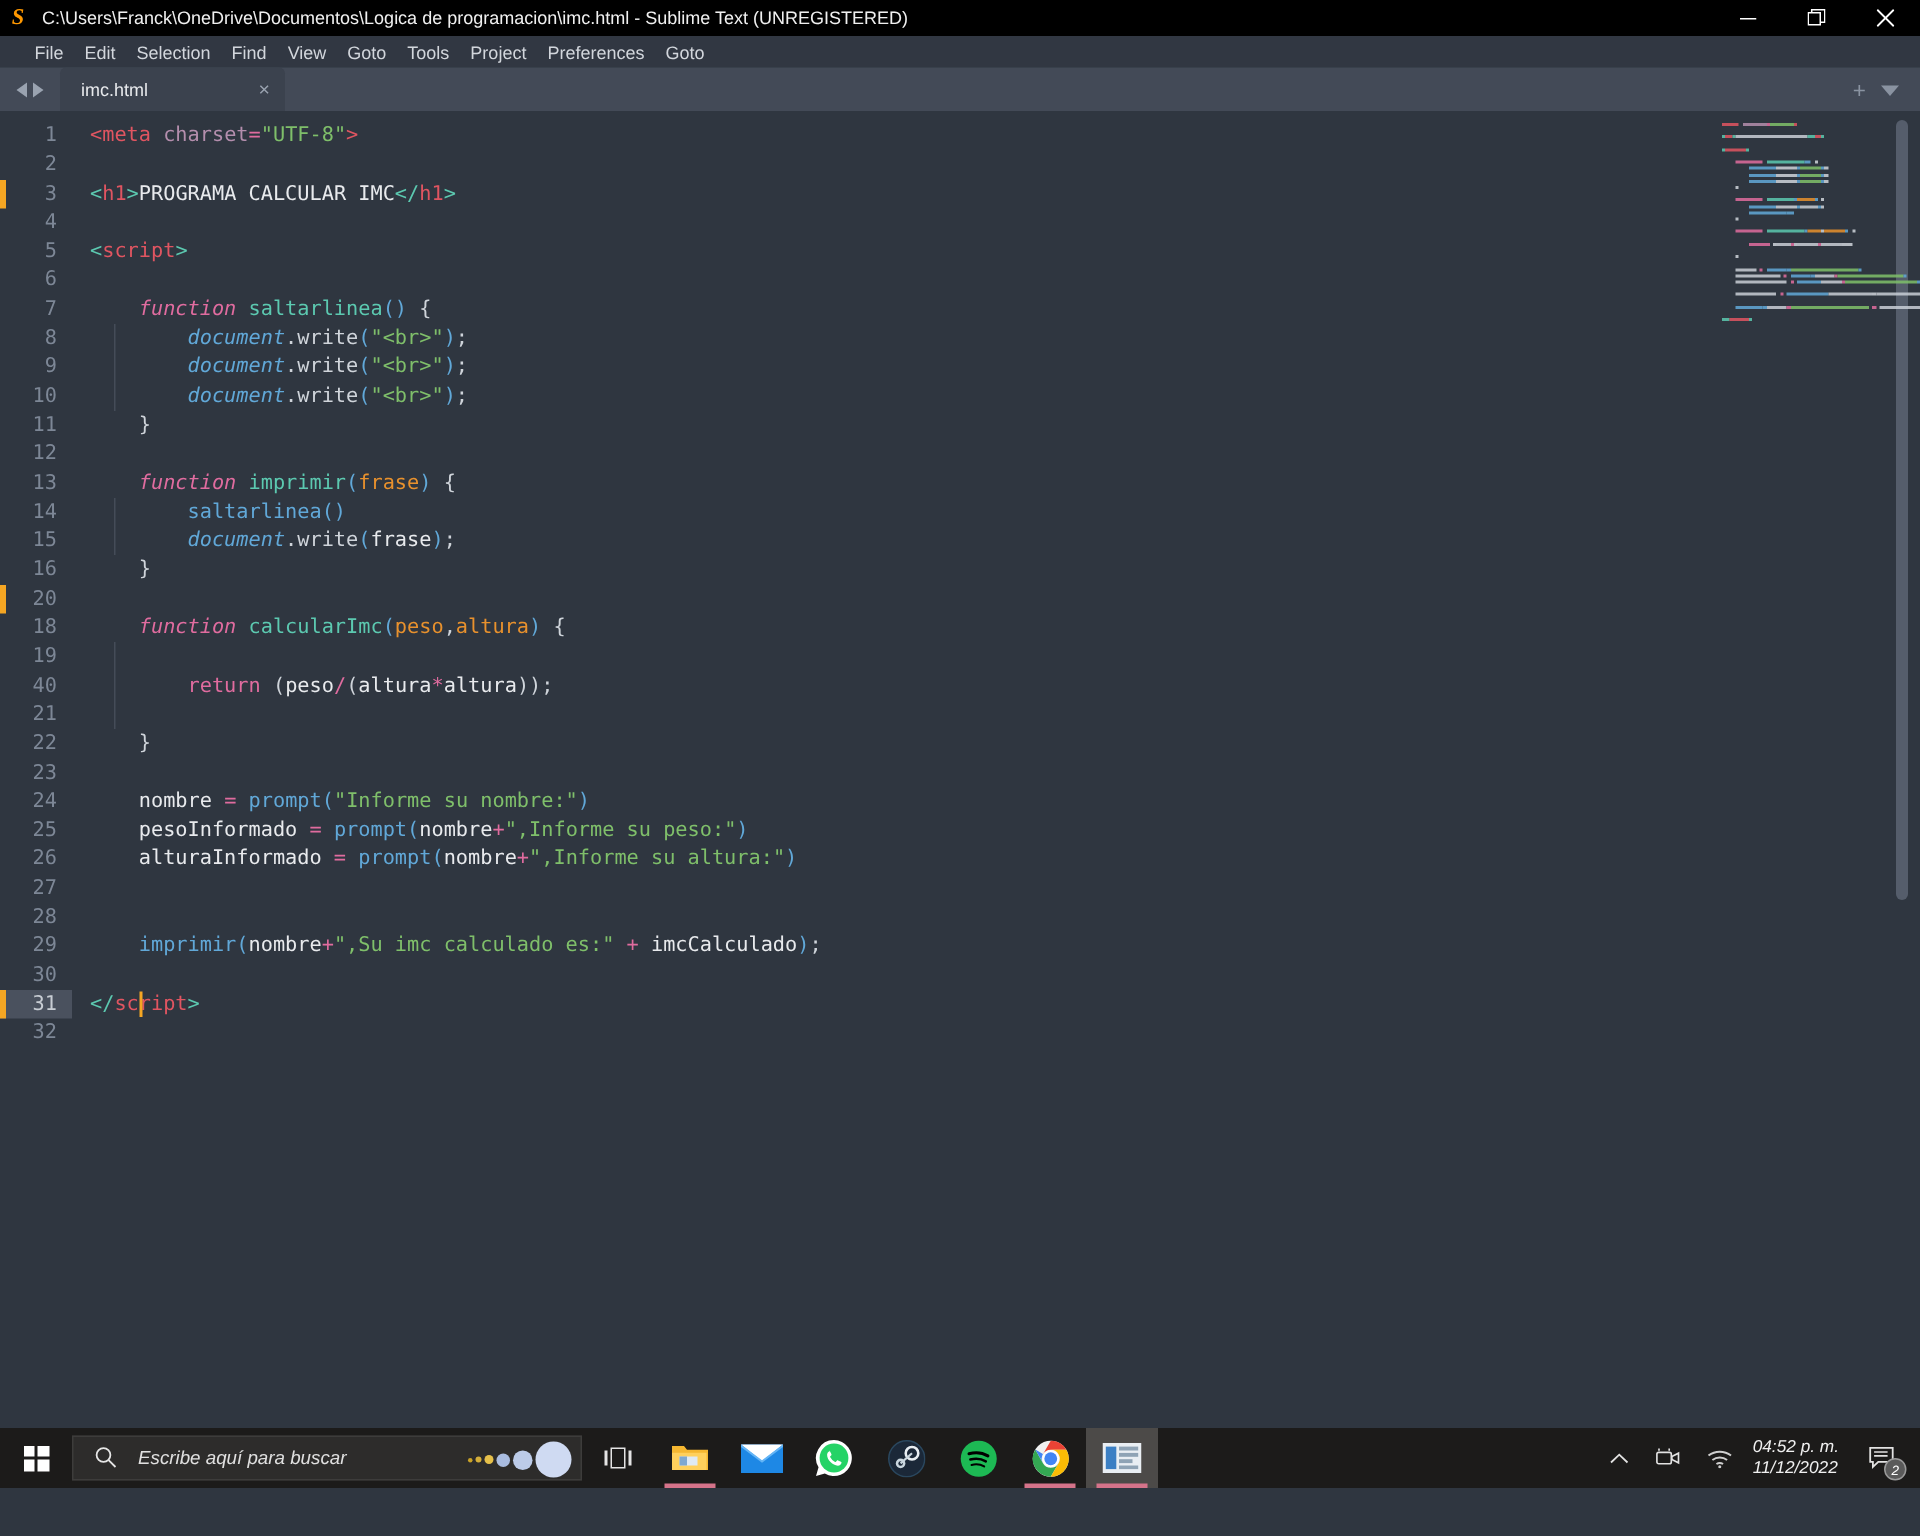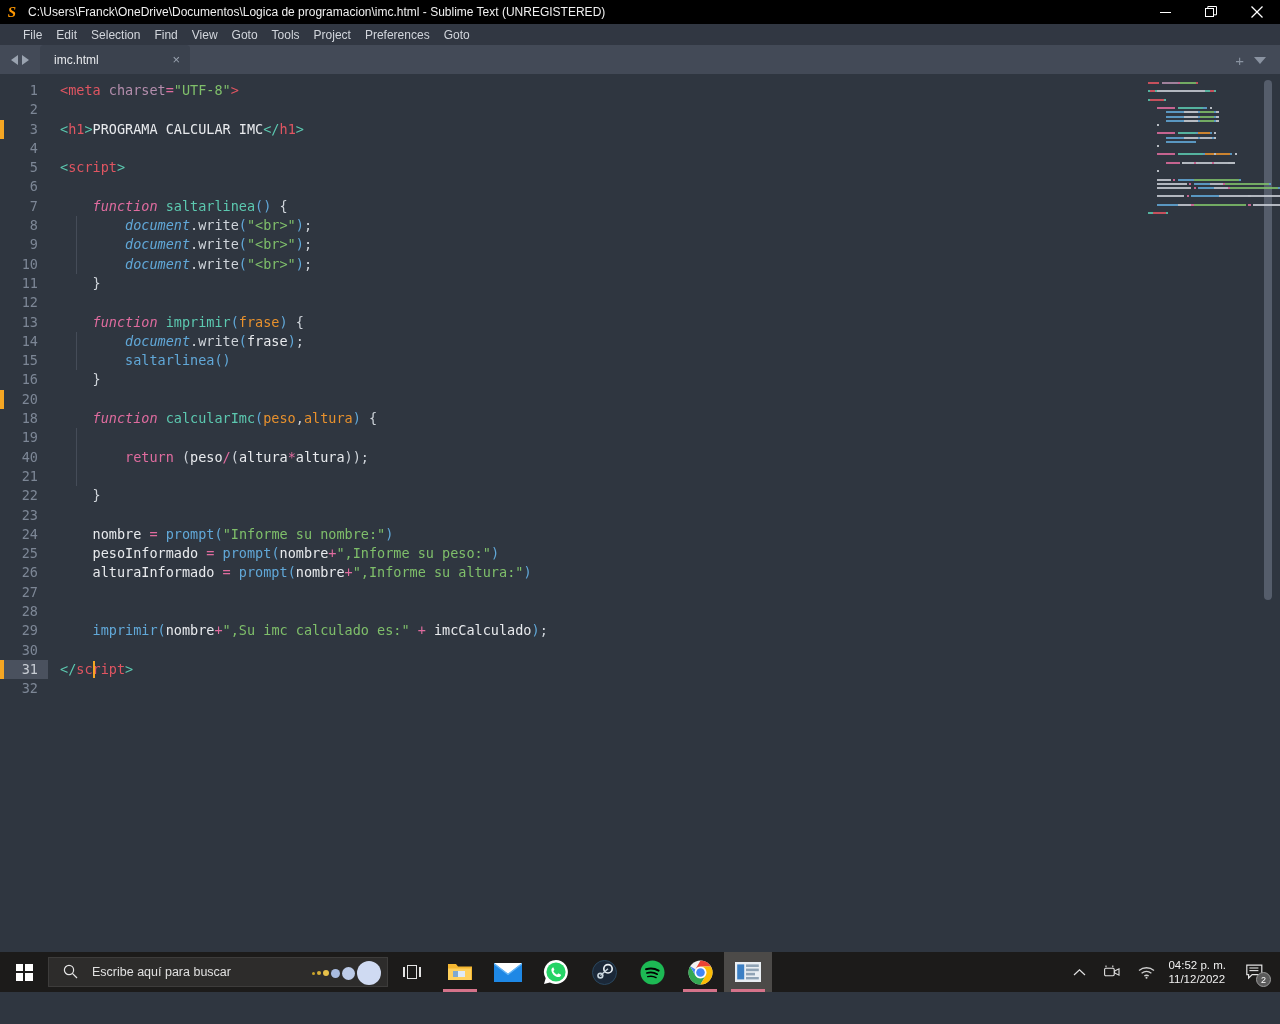--- a/index.html
+++ b/index.html
@@ -138,21 +138,21 @@
   .sb-sidebar-icon i{ display:block; width:4px; background:#aeb6c2; }
   .sb-text{ color:#d6dae0; font-size:11.5px; margin-left:14px; }
   .sb-right{ margin-left:auto; display:flex; align-items:center; gap:16px; }
   .sb-right .sb-text{ margin-left:0; }
   .sb-tab{ margin-right:58px; }
   .sb-syn{ margin-right:20px; }
 
   
   .taskbar{
     position:absolute; top:952px; left:0; width:1280px; height:40px;
-    background:#1c1b1a; display:flex; align-items:center;
+    background:#1c1b1a; display:flex; align-items:center;font-style:italic;
   }
   .start{
     width:48px; height:40px; display:flex; align-items:center; justify-content:center;
   }
   .winlogo{ width:17px; height:17px; display:grid; grid-template-columns:1fr 1fr; grid-template-rows:1fr 1fr; gap:2px; }
   .winlogo i{ background:#ffffff; display:block; }
   .searchbox{
     width:340px; height:30px; background:#2d2c2b; border:1px solid #3d3c3b;
     display:flex; align-items:center; position:relative; overflow:hidden;
   }
@@ -281,22 +281,22 @@
           <div class="cl"></div>
           <div class="cl"><span class="t-tagp">&lt;</span><span class="t-tag">script</span><span class="t-tagp">&gt;</span></div>
           <div class="cl"></div>
           <div class="cl"><span>    </span><span class="t-kw">function</span><span> </span><span class="t-fn">saltarlinea</span><span class="t-call">()</span><span> </span><span class="t-punc">{</span></div>
           <div class="cl"><span>        </span><span class="t-obj">document</span><span class="t-prop">.write</span><span class="t-call">(</span><span class="t-str">"&lt;br&gt;"</span><span class="t-call">)</span><span class="t-punc">;</span></div>
           <div class="cl"><span>        </span><span class="t-obj">document</span><span class="t-prop">.write</span><span class="t-call">(</span><span class="t-str">"&lt;br&gt;"</span><span class="t-call">)</span><span class="t-punc">;</span></div>
           <div class="cl"><span>        </span><span class="t-obj">document</span><span class="t-prop">.write</span><span class="t-call">(</span><span class="t-str">"&lt;br&gt;"</span><span class="t-call">)</span><span class="t-punc">;</span></div>
           <div class="cl"><span>    </span><span class="t-punc">}</span></div>
           <div class="cl"></div>
           <div class="cl"><span>    </span><span class="t-kw">function</span><span> </span><span class="t-fn">imprimir</span><span class="t-call">(</span><span class="t-param">frase</span><span class="t-call">)</span><span> </span><span class="t-punc">{</span></div>
+          <div class="cl"><span>        </span><span class="t-call">saltarlinea</span><span class="t-call">()</span></div>
           <div class="cl"><span>        </span><span class="t-obj">document</span><span class="t-prop">.write</span><span class="t-call">(</span><span class="t-var">frase</span><span class="t-call">)</span><span class="t-punc">;</span></div>
-          <div class="cl"><span>        </span><span class="t-call">saltarlinea</span><span class="t-call">()</span></div>
           <div class="cl"><span>    </span><span class="t-punc">}</span></div>
           <div class="cl"></div>
           <div class="cl"><span>    </span><span class="t-kw">function</span><span> </span><span class="t-fn">calcularImc</span><span class="t-call">(</span><span class="t-param">peso</span><span class="t-punc">,</span><span class="t-param">altura</span><span class="t-call">)</span><span> </span><span class="t-punc">{</span></div>
           <div class="cl"></div>
           <div class="cl"><span>        </span><span class="t-kw2">return</span><span> </span><span class="t-punc">(</span><span class="t-var">peso</span><span class="t-op">/</span><span class="t-punc">(</span><span class="t-var">altura</span><span class="t-op">*</span><span class="t-var">altura</span><span class="t-punc">))</span><span class="t-punc">;</span></div>
           <div class="cl"></div>
           <div class="cl"><span>    </span><span class="t-punc">}</span></div>
           <div class="cl"></div>
           <div class="cl"><span>    </span><span class="t-var">nombre</span><span> </span><span class="t-op">=</span><span> </span><span class="t-call">prompt</span><span class="t-call">(</span><span class="t-str">"Informe su nombre:"</span><span class="t-call">)</span></div>
           <div class="cl"><span>    </span><span class="t-var">pesoInformado</span><span> </span><span class="t-op">=</span><span> </span><span class="t-call">prompt</span><span class="t-call">(</span><span class="t-var">nombre</span><span class="t-op">+</span><span class="t-str">",Informe su peso:"</span><span class="t-call">)</span></div>

